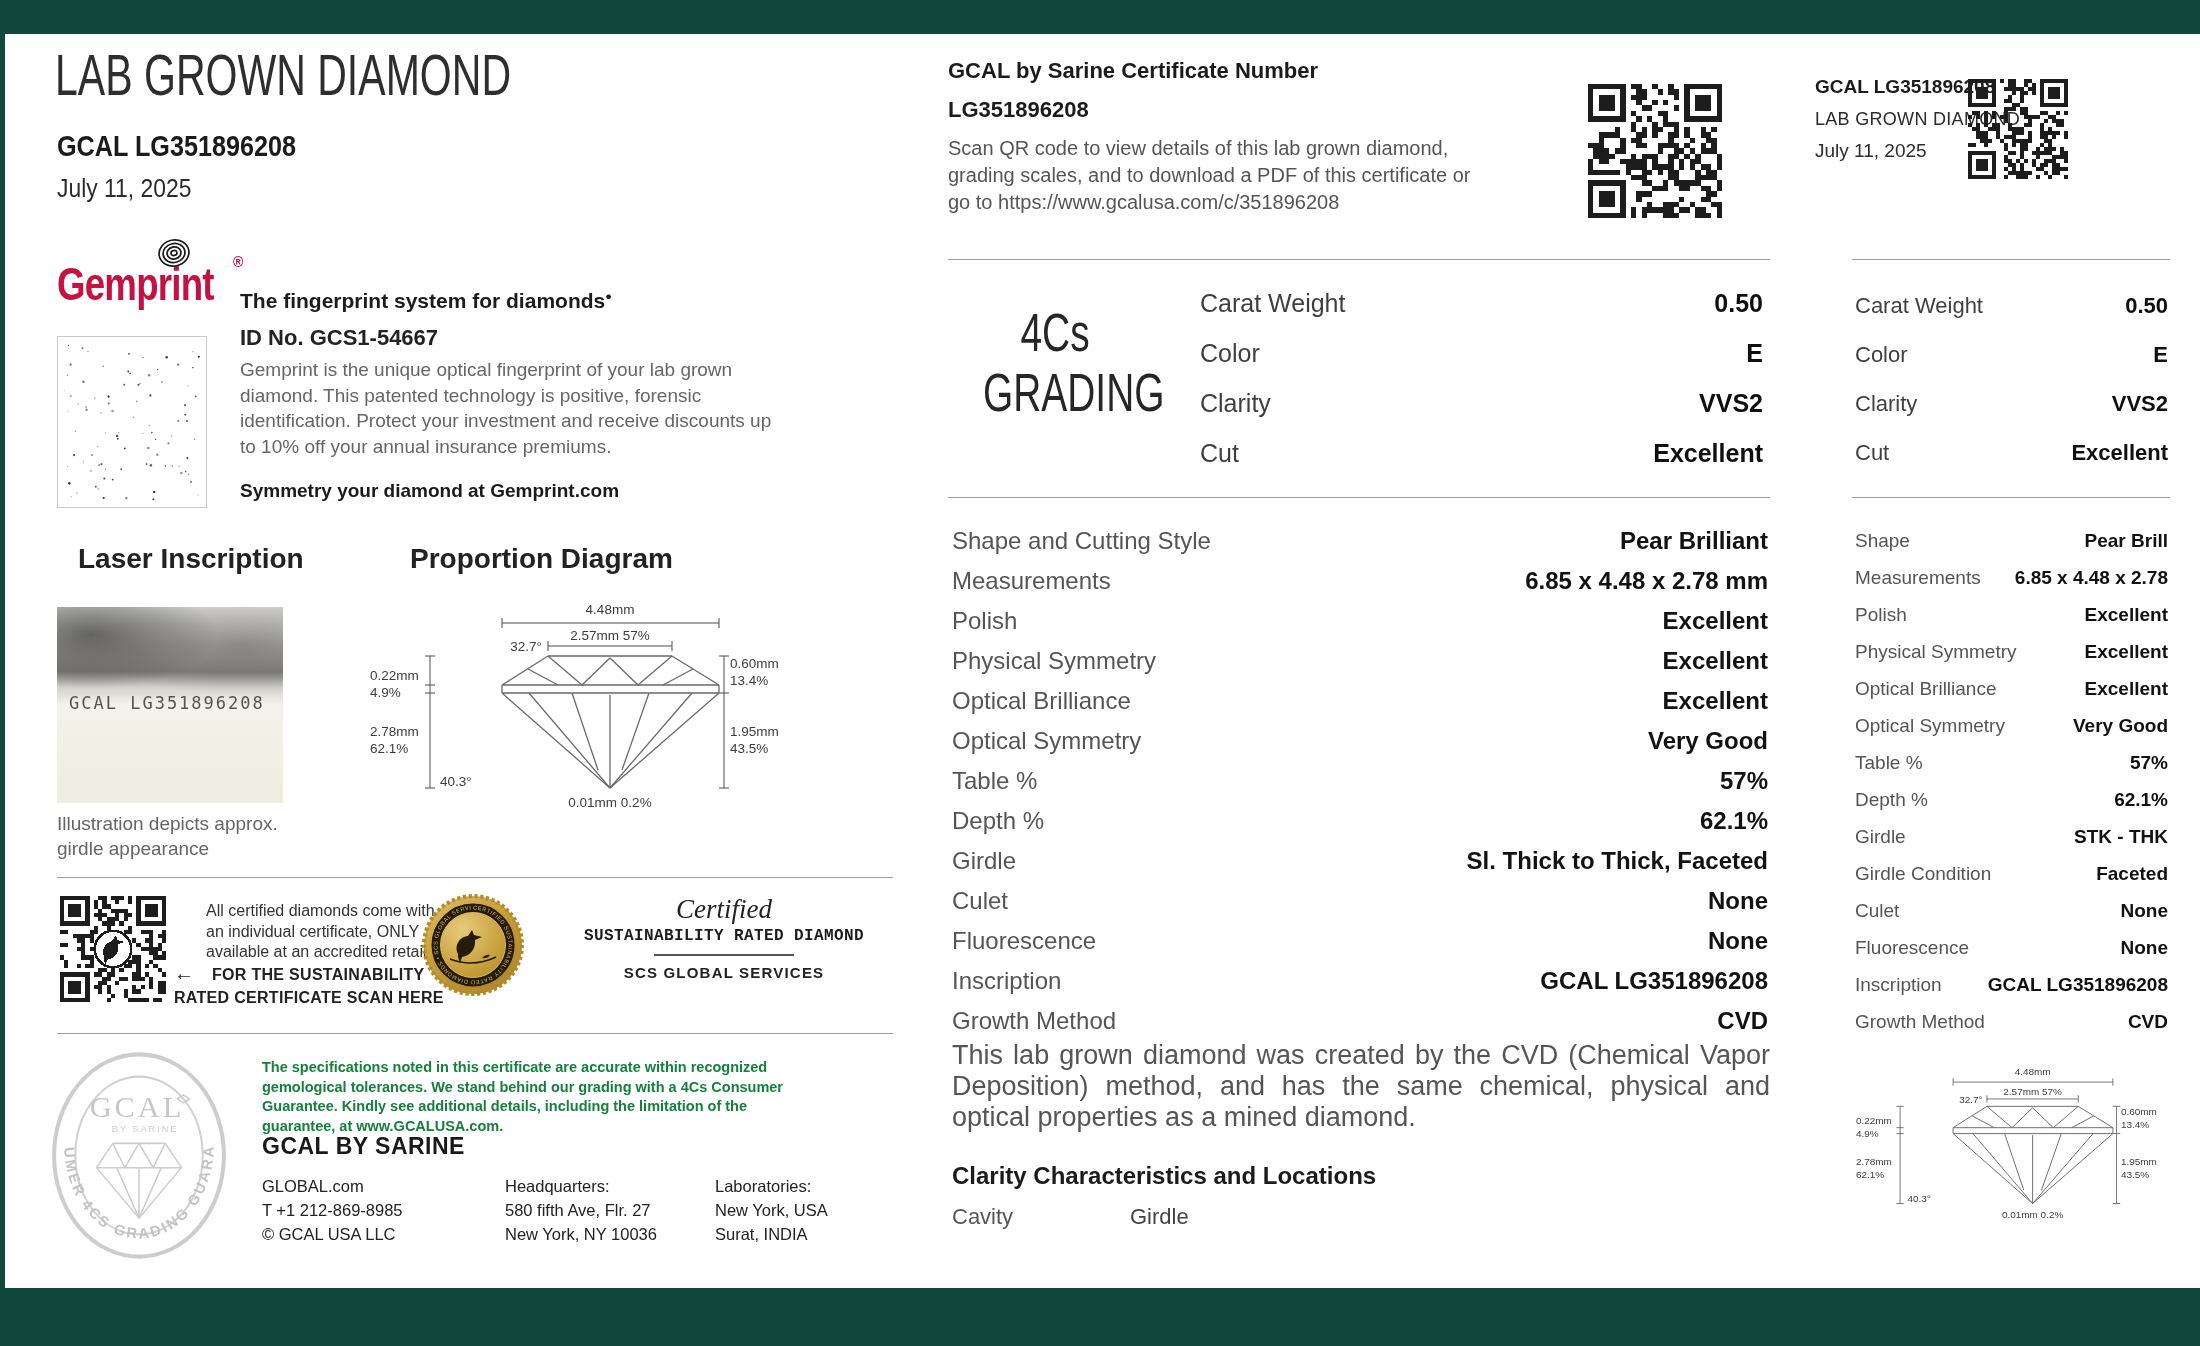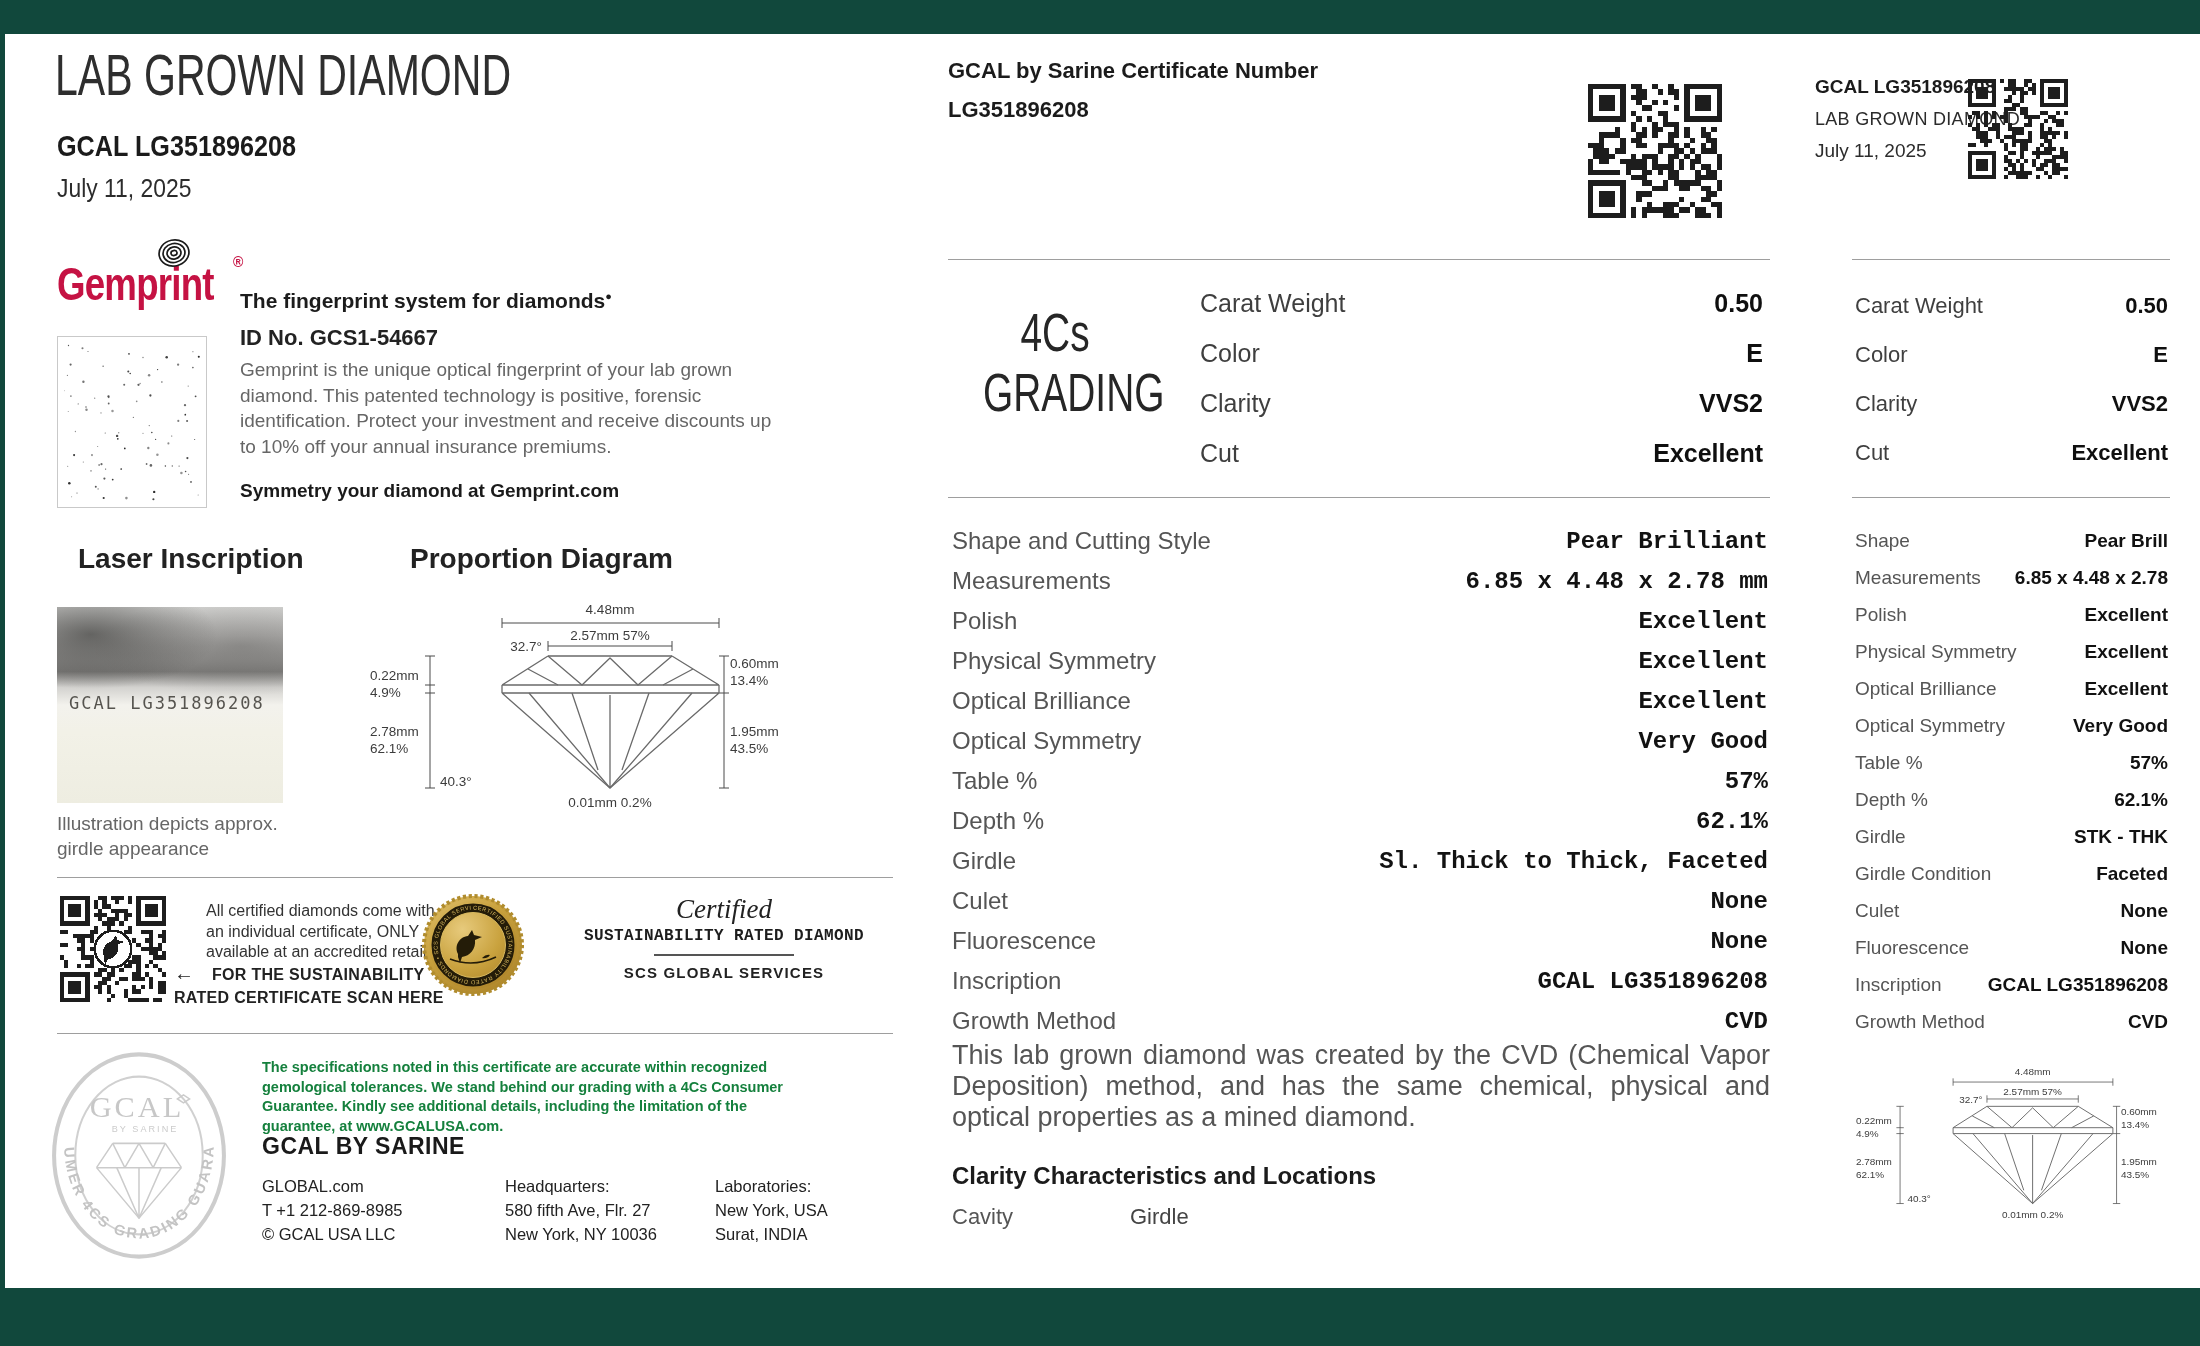--- a/index.html
+++ b/index.html
@@ -74,21 +74,21 @@
   .m-hr2{left:948px;top:497px;width:822px;}
   .fourcs{left:955px;top:302px;width:200px;text-align:center;font-size:54px;font-weight:300;
           line-height:60px;color:#262626;transform:scaleX(.72);transform-origin:center top;}
   .g-rows{left:1200px;top:278px;width:563px;}
   .g-row{display:flex;justify-content:space-between;align-items:center;height:50px;}
   .g-row .lbl{font-size:25px;color:#3f3f3f;}
   .g-row .val{font-size:25px;font-weight:700;color:#0f0f0f;}
   .d-rows{left:952px;top:521px;width:816px;}
   .d-row{display:flex;justify-content:space-between;align-items:center;height:40px;}
   .d-row .lbl{font-size:24px;color:#555;}
-  .d-row .val{font-size:24px;font-weight:700;color:#121212;font-family:Liberation Mono, monospace;}
+  .d-row .val{font-size:24px;font-weight:700;color:#121212;}
   .cvd{left:952px;top:1040px;width:818px;font-size:27px;line-height:31px;color:#555;text-align:justify;}
   .cl-heading{left:952px;top:1162px;font-size:24px;font-weight:700;color:#1b1b1b;}
   .cl-rows{left:952px;top:1198px;width:600px;}
   .cl-row{display:flex;align-items:center;height:38px;}
   .cl-row .lbl{width:178px;font-size:22px;color:#555;}
   .cl-row .val{font-size:22px;color:#444;}
 
   
   .r-certno{left:1815px;top:76px;font-size:19px;font-weight:700;color:#1b1b1b;}
   .r-title{left:1815px;top:109px;font-size:18px;color:#2b2b2b;letter-spacing:.3px;}
@@ -345,20 +345,21 @@
       <div class="nw">New York, NY 10036</div>
     </div>
   <div class="abs contact c3">
       <div class="nw">Laboratories:</div>
       <div class="nw">New York, USA</div>
       <div class="nw">Surat, INDIA</div>
     </div>
 
   <div class="abs m-heading nw">GCAL by Sarine Certificate Number</div>
   <div class="abs m-certno nw">LG351896208</div>
+  <div class="abs m-body">Scan QR code to view details of this lab grown diamond, grading scales, and to download a PDF of this certificate or go to https://www.gcalusa.com/c/351896208</div>
   <div class="abs qr2"><svg viewBox="0 0 25 25" width="100%" height="100%" shape-rendering="crispEdges">
         <path d="M8 0h1v1h-1z M9 0h1v1h-1z M12 0h1v1h-1z M15 0h1v1h-1z M9 1h1v1h-1z M10 1h1v1h-1z M13 1h1v1h-1z M15 1h1v1h-1z M16 1h1v1h-1z M8 2h1v1h-1z M9 2h1v1h-1z M10 2h1v1h-1z M16 2h1v1h-1z M9 3h1v1h-1z M12 3h1v1h-1z M14 3h1v1h-1z M10 4h1v1h-1z M11 4h1v1h-1z M16 4h1v1h-1z M8 5h1v1h-1z M13 5h1v1h-1z M14 5h1v1h-1z M9 6h1v1h-1z M11 6h1v1h-1z M14 6h1v1h-1z M8 7h1v1h-1z M12 7h1v1h-1z M14 7h1v1h-1z M15 7h1v1h-1z M16 7h1v1h-1z M5 8h1v1h-1z M8 8h1v1h-1z M10 8h1v1h-1z M12 8h1v1h-1z M13 8h1v1h-1z M16 8h1v1h-1z M18 8h1v1h-1z M21 8h1v1h-1z M23 8h1v1h-1z M2 9h1v1h-1z M3 9h1v1h-1z M4 9h1v1h-1z M5 9h1v1h-1z M9 9h1v1h-1z M10 9h1v1h-1z M12 9h1v1h-1z M15 9h1v1h-1z M16 9h1v1h-1z M18 9h1v1h-1z M21 9h1v1h-1z M22 9h1v1h-1z M2 10h1v1h-1z M6 10h1v1h-1z M8 10h1v1h-1z M9 10h1v1h-1z M15 10h1v1h-1z M19 10h1v1h-1z M22 10h1v1h-1z M23 10h1v1h-1z M0 11h1v1h-1z M1 11h1v1h-1z M2 11h1v1h-1z M6 11h1v1h-1z M9 11h1v1h-1z M10 11h1v1h-1z M13 11h1v1h-1z M14 11h1v1h-1z M15 11h1v1h-1z M16 11h1v1h-1z M18 11h1v1h-1z M21 11h1v1h-1z M23 11h1v1h-1z M1 12h1v1h-1z M2 12h1v1h-1z M3 12h1v1h-1z M5 12h1v1h-1z M6 12h1v1h-1z M13 12h1v1h-1z M16 12h1v1h-1z M17 12h1v1h-1z M19 12h1v1h-1z M21 12h1v1h-1z M22 12h1v1h-1z M23 12h1v1h-1z M1 13h1v1h-1z M2 13h1v1h-1z M3 13h1v1h-1z M4 13h1v1h-1z M8 13h1v1h-1z M10 13h1v1h-1z M11 13h1v1h-1z M12 13h1v1h-1z M15 13h1v1h-1z M16 13h1v1h-1z M18 13h1v1h-1z M20 13h1v1h-1z M24 13h1v1h-1z M0 14h1v1h-1z M2 14h1v1h-1z M3 14h1v1h-1z M6 14h1v1h-1z M7 14h1v1h-1z M8 14h1v1h-1z M9 14h1v1h-1z M10 14h1v1h-1z M12 14h1v1h-1z M15 14h1v1h-1z M17 14h1v1h-1z M19 14h1v1h-1z M20 14h1v1h-1z M24 14h1v1h-1z M0 15h1v1h-1z M7 15h1v1h-1z M8 15h1v1h-1z M9 15h1v1h-1z M10 15h1v1h-1z M12 15h1v1h-1z M13 15h1v1h-1z M14 15h1v1h-1z M15 15h1v1h-1z M17 15h1v1h-1z M19 15h1v1h-1z M21 15h1v1h-1z M22 15h1v1h-1z M24 15h1v1h-1z M0 16h1v1h-1z M1 16h1v1h-1z M2 16h1v1h-1z M3 16h1v1h-1z M4 16h1v1h-1z M5 16h1v1h-1z M7 16h1v1h-1z M10 16h1v1h-1z M11 16h1v1h-1z M13 16h1v1h-1z M15 16h1v1h-1z M16 16h1v1h-1z M20 16h1v1h-1z M22 16h1v1h-1z M23 16h1v1h-1z M8 17h1v1h-1z M9 17h1v1h-1z M10 17h1v1h-1z M15 17h1v1h-1z M16 17h1v1h-1z M20 17h1v1h-1z M21 17h1v1h-1z M22 17h1v1h-1z M23 17h1v1h-1z M10 18h1v1h-1z M11 18h1v1h-1z M14 18h1v1h-1z M16 18h1v1h-1z M17 18h1v1h-1z M18 18h1v1h-1z M19 18h1v1h-1z M20 18h1v1h-1z M24 18h1v1h-1z M12 19h1v1h-1z M13 19h1v1h-1z M14 19h1v1h-1z M17 19h1v1h-1z M18 19h1v1h-1z M21 19h1v1h-1z M22 19h1v1h-1z M24 19h1v1h-1z M9 20h1v1h-1z M10 20h1v1h-1z M11 20h1v1h-1z M22 20h1v1h-1z M23 20h1v1h-1z M9 21h1v1h-1z M17 21h1v1h-1z M21 21h1v1h-1z M22 21h1v1h-1z M11 22h1v1h-1z M14 22h1v1h-1z M15 22h1v1h-1z M16 22h1v1h-1z M19 22h1v1h-1z M23 22h1v1h-1z M24 22h1v1h-1z M8 23h1v1h-1z M10 23h1v1h-1z M11 23h1v1h-1z M12 23h1v1h-1z M13 23h1v1h-1z M14 23h1v1h-1z M15 23h1v1h-1z M17 23h1v1h-1z M18 23h1v1h-1z M20 23h1v1h-1z M21 23h1v1h-1z M24 23h1v1h-1z M8 24h1v1h-1z M10 24h1v1h-1z M14 24h1v1h-1z M15 24h1v1h-1z M16 24h1v1h-1z M20 24h1v1h-1z M21 24h1v1h-1z M22 24h1v1h-1z M24 24h1v1h-1z M0 0h7v7h-7z M1 1h5v5h-5z M2 2h3v3h-3z M18 0h7v7h-7z M19 1h5v5h-5z M20 2h3v3h-3z M0 18h7v7h-7z M1 19h5v5h-5z M2 20h3v3h-3z " fill="#1d1d1d" fill-rule="evenodd"></path>
       </svg></div>
 
   <div class="abs hr m-hr1"></div>
   <div class="abs fourcs">
     <div>4Cs</div>
     <div>GRADING</div>
   </div>
   <div class="abs g-rows">

